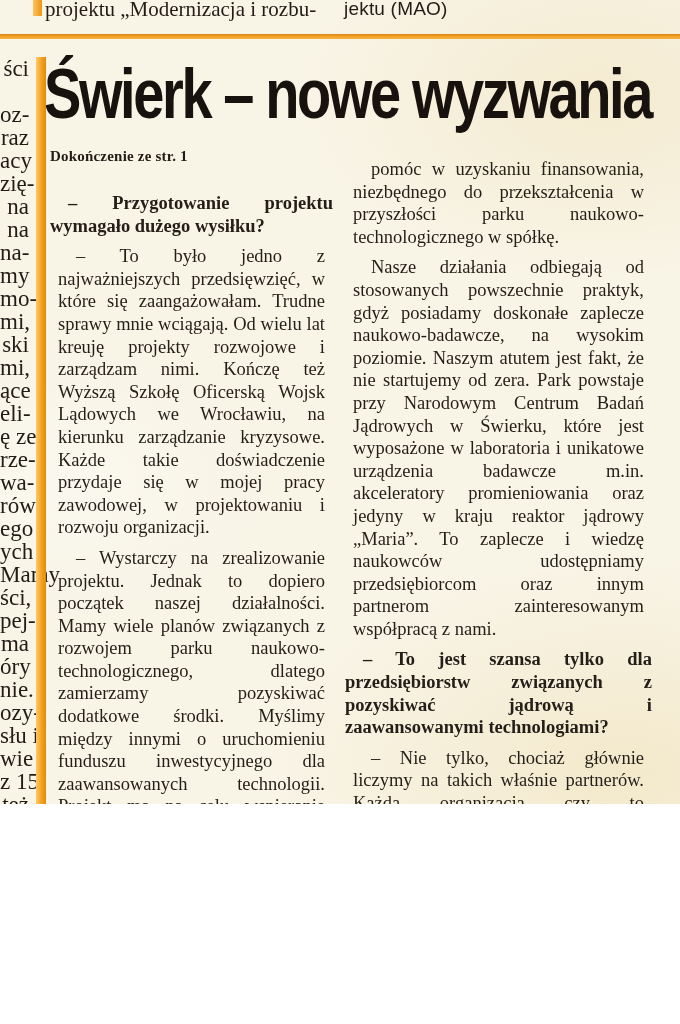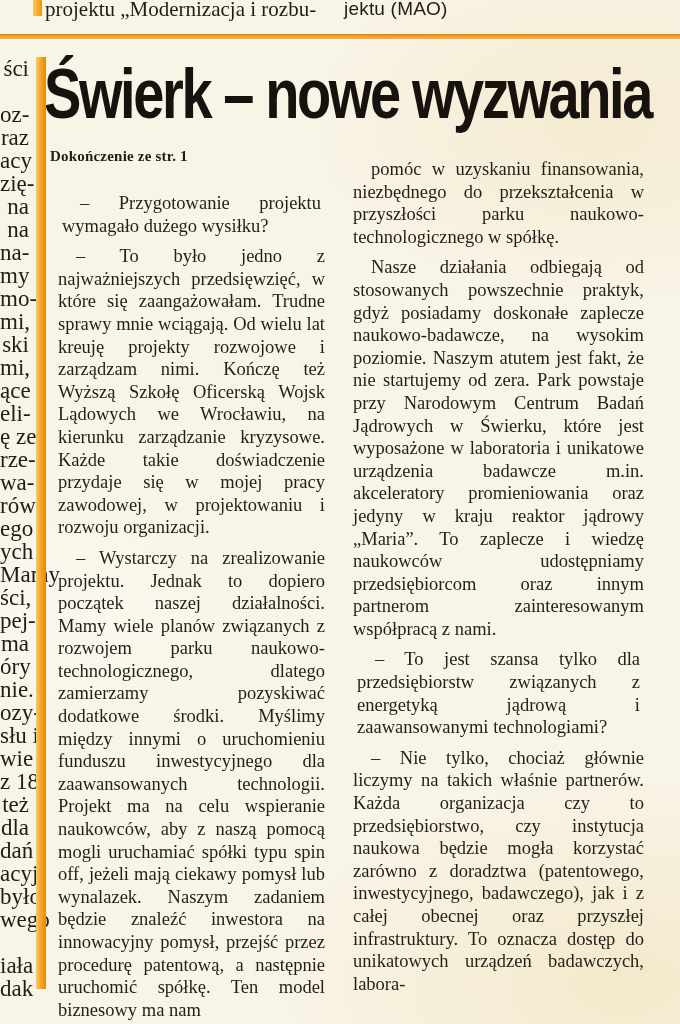--- a/index.html
+++ b/index.html
@@ -1,18 +1,18 @@
 <!DOCTYPE html>
 <html><head>
 <meta charset="utf-8">
 <style>
   html,body{margin:0;padding:0;}
   .page{
     position:relative;
-    width:680px;height:1024px;
+    width:680px;height:804px;
     overflow:hidden;
     background:
       radial-gradient(ellipse 420px 260px at 88% 12%, rgba(234,210,150,.28), rgba(0,0,0,0) 70%),
       radial-gradient(ellipse 500px 300px at 92% 96%, rgba(232,206,140,.30), rgba(0,0,0,0) 70%),
       radial-gradient(ellipse 300px 200px at 10% 60%, rgba(255,255,255,.35), rgba(0,0,0,0) 70%),
       #f8f4e6;
     color:#221c17;
     font-family:"Liberation Serif", serif;
   }
   
@@ -38,21 +38,21 @@
   
   .vbar{position:absolute;left:36px;top:57px;width:10px;height:932px;
     background:linear-gradient(90deg,#fdc96d 0%,#f3a21f 55%,#e18a0d 100%);}
   
   .continuation{position:absolute;left:50px;top:148px;font-size:15px;font-weight:bold;letter-spacing:.2px;text-align:center;}
   
   .col{position:absolute;text-align:justify;font-size:18.5px;line-height:22.6px;color:#241e18;}
   .col1{left:50px;top:190px;width:283px;}
   .col2{left:345px;top:150px;width:307px;}
   .para{margin:8px;text-indent:18px;}
-  .para.q{font-weight:normal;margin:2px 12px;}
+  .para.q{font-weight:bold;margin:2px 0;}
 </style>
 </head>
 <body>
 
 <div class="page">
 
   <div class="top-strip">
     <span class="top-left">projektu „Modernizacja i rozbu-</span>
     <span class="top-right">jektu (MAO)</span>
   </div>
@@ -87,21 +87,21 @@
       <div class="frag">ych</div>
       <div class="frag">Mamy</div>
       <div class="frag">ści,</div>
       <div class="frag">pej-</div>
       <div class="frag">ma</div>
       <div class="frag">óry</div>
       <div class="frag">nie.</div>
       <div class="frag">ozy-</div>
       <div class="frag">słu i</div>
       <div class="frag">wie</div>
-      <div class="frag">z 18</div>
+      <div class="frag">z 15</div>
       <div class="frag">też</div>
       <div class="frag">dla</div>
       <div class="frag">dań</div>
       <div class="frag">acyj-</div>
       <div class="frag">było</div>
       <div class="frag">wego</div>
       <div class="frag"></div>
       <div class="frag b">iała</div>
       <div class="frag b">dak</div>
     </aside>
@@ -111,17 +111,17 @@
   <div class="continuation">Dokończenie ze str. 1</div>
 
   <div class="col col1" id="col1">
       <p class="para q">– Przygotowanie projektu wymagało dużego wysiłku?</p>
       <p class="para a">– To było jedno z najważniejszych przedsięwzięć, w które się zaangażowałam. Trudne sprawy mnie wciągają. Od wielu lat kreuję projekty rozwojowe i zarządzam nimi. Kończę też Wyższą Szkołę Oficerską Wojsk Lądowych we Wrocławiu, na kierunku zarządzanie kryzysowe. Każde takie doświadczenie przydaje się w mojej pracy zawodowej, w projektowaniu i rozwoju organizacji.</p>
       <p class="para a">– Wystarczy na zrealizowanie projektu. Jednak to dopiero początek naszej działalności. Mamy wiele planów związanych z rozwojem parku naukowo-technologicznego, dlatego zamierzamy pozyskiwać dodatkowe środki. Myślimy między innymi o uruchomieniu funduszu inwestycyjnego dla zaawansowanych technologii. Projekt ma na celu wspieranie naukowców, aby z naszą pomocą mogli uruchamiać spółki typu spin off, jeżeli mają ciekawy pomysł lub wynalazek. Naszym zadaniem będzie znaleźć inwestora na innowacyjny pomysł, przejść przez procedurę patentową, a następnie uruchomić spółkę. Ten model biznesowy ma nam</p>
     </div>
   <div class="col col2" id="col2">
       <p class="para a">pomóc w uzyskaniu finansowania, niezbędnego do przekształcenia w przyszłości parku naukowo-technologicznego w spółkę.</p>
       <p class="para a">Nasze działania odbiegają od stosowanych powszechnie praktyk, gdyż posiadamy doskonałe zaplecze naukowo-badawcze, na wysokim poziomie. Naszym atutem jest fakt, że nie startujemy od zera. Park powstaje przy Narodowym Centrum Badań Jądrowych w Świerku, które jest wyposażone w laboratoria i unikatowe urządzenia badawcze m.in. akceleratory promieniowania oraz jedyny w kraju reaktor jądrowy „Maria”. To zaplecze i wiedzę naukowców udostępniamy przedsiębiorcom oraz innym partnerom zainteresowanym współpracą z nami.</p>
-      <p class="para q">– To jest szansa tylko dla przedsiębiorstw związanych z energetyką jądrową i zaawansowanymi technologiami?</p>
+      <p class="para q">– To jest szansa tylko dla przedsiębiorstw związanych z pozyskiwać jądrową i zaawansowanymi technologiami?</p>
       <p class="para a">– Nie tylko, chociaż głównie liczymy na takich właśnie partnerów. Każda organizacja czy to przedsiębiorstwo, czy instytucja naukowa będzie mogła korzystać zarówno z doradztwa (patentowego, inwestycyjnego, badawczego), jak i z całej obecnej oraz przyszłej infrastruktury. To oznacza dostęp do unikatowych urządzeń badawczych, labora-</p>
     </div>
 
 </div>
 
 </body></html>

